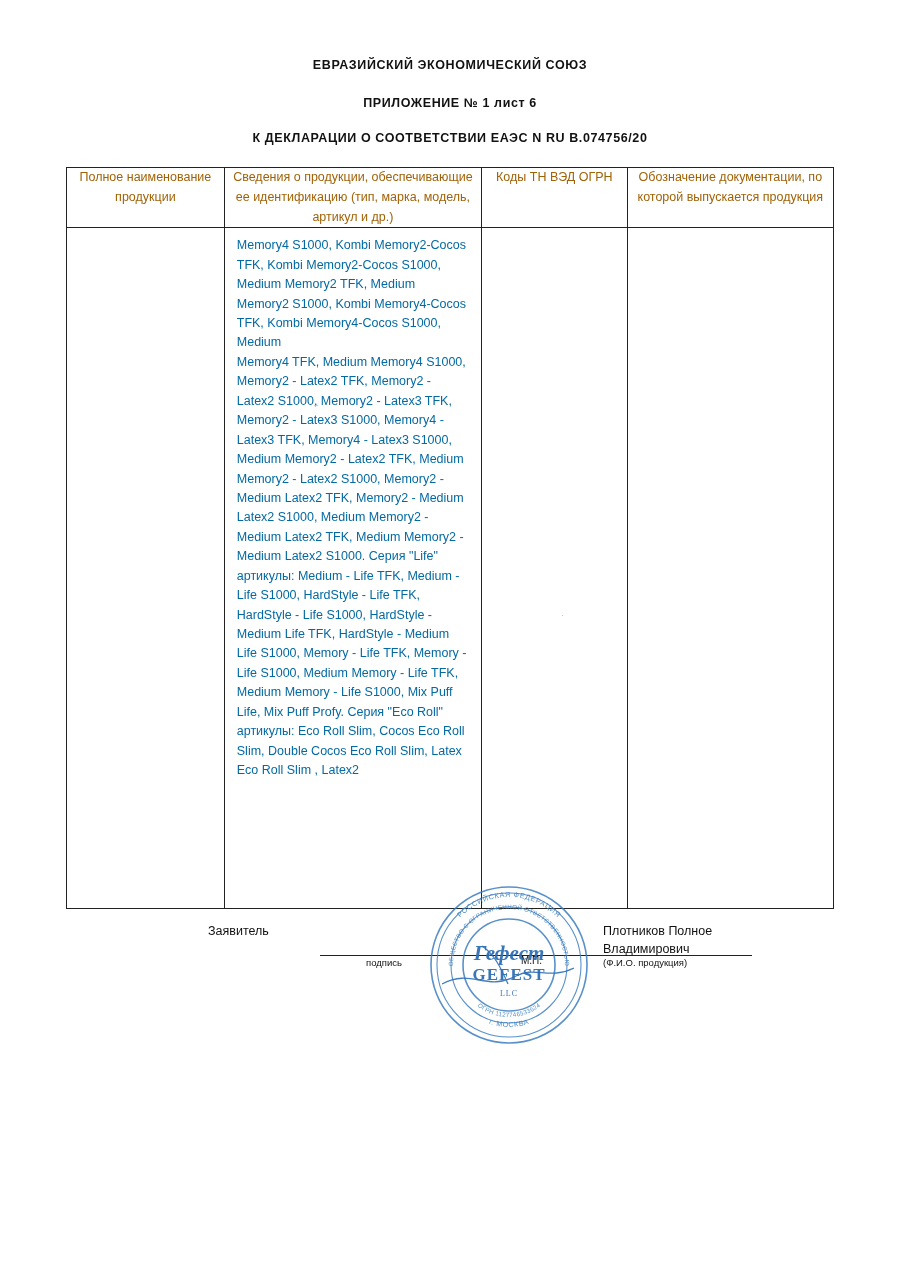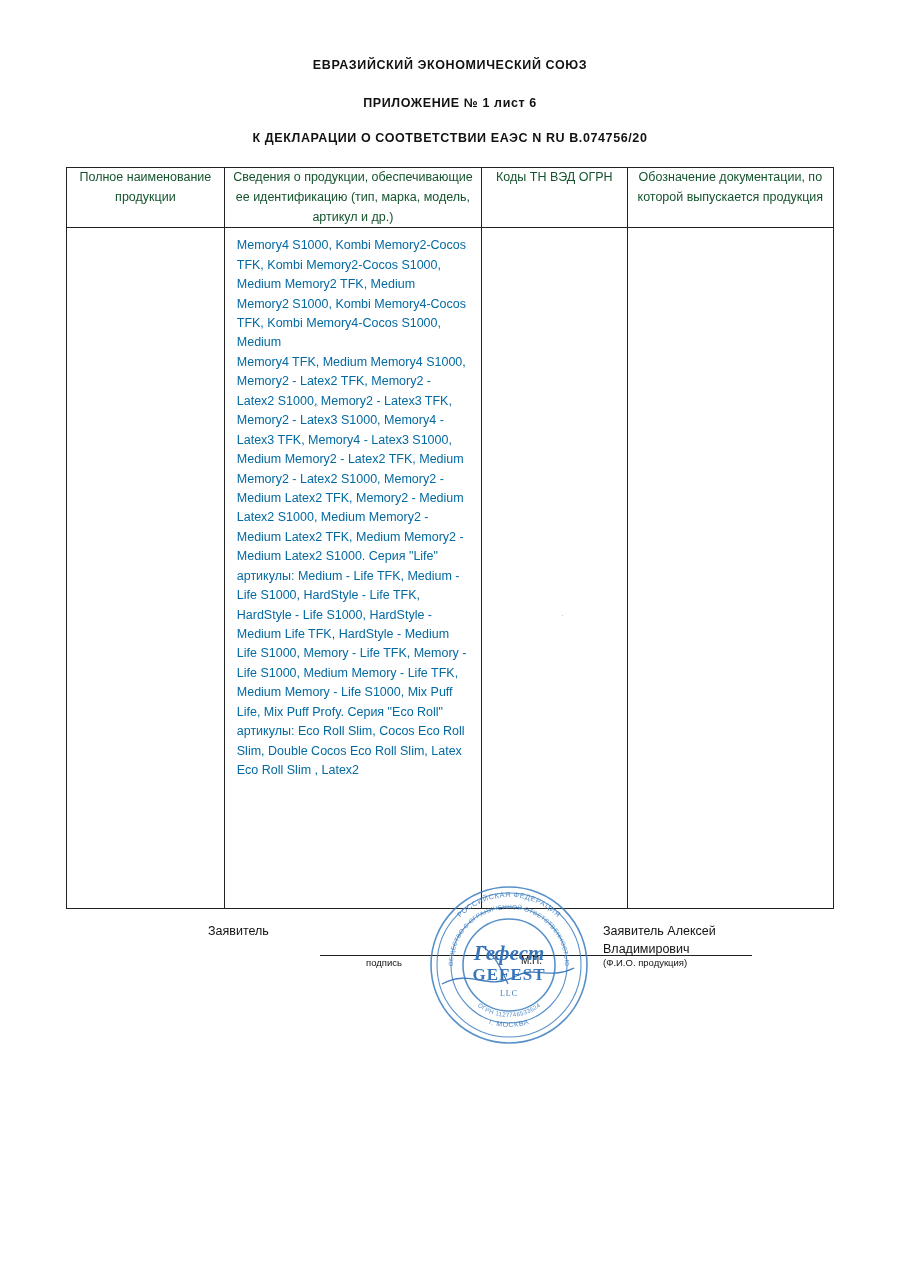--- a/index.html
+++ b/index.html
@@ -47,21 +47,21 @@
     border: 1px solid #222;
     vertical-align: top;
     padding: 0;
   }
   th.col-head {
     font-weight: normal;
     font-size: 12.5px;
     text-align: center;
     padding: 12px 10px 12px 10px;
     line-height: 1.58;
-    color: #14532d;
+    color: #a16207;
   }
   .c1 { width: 130px; }
   .c2 { width: 212px; }
   .c3 { width: 120px; }
   .c4 { width: 170px; }
 
   td.body-cell {
     height: 680px;
   }
   .prod-text {
@@ -183,21 +183,21 @@
         </td>
       </tr>
     </tbody>
   </table>
 
   <div class="signature-block">
     <div class="applicant-label">Заявитель</div>
     <div class="sig-line"></div>
     <div class="podpis">подпись</div>
     <div class="mp">М.П.</div>
-    <div class="fio-name">Заявитель Алексей Владимирович</div>
+    <div class="fio-name">Плотников Полное Владимирович</div>
     <div class="fio-caption">(Ф.И.О. продукция)</div>
   </div>
 
   <div class="stamp">
     <svg width="170" height="170" viewBox="0 0 170 170" xmlns="http://www.w3.org/2000/svg">
       <defs>
         <path id="arcTop" d="M 85,85 m -72,0 a 72,72 0 1 1 144,0" fill="none"></path>
         <path id="arcTopText" d="M 17,85 a 68,68 0 0 1 136,0" fill="none"></path>
         <path id="arcBottomText" d="M 23,85 a 62,62 0 0 0 124,0" fill="none"></path>
         <path id="arcTopInner" d="M 29,85 a 56,56 0 0 1 112,0" fill="none"></path>

